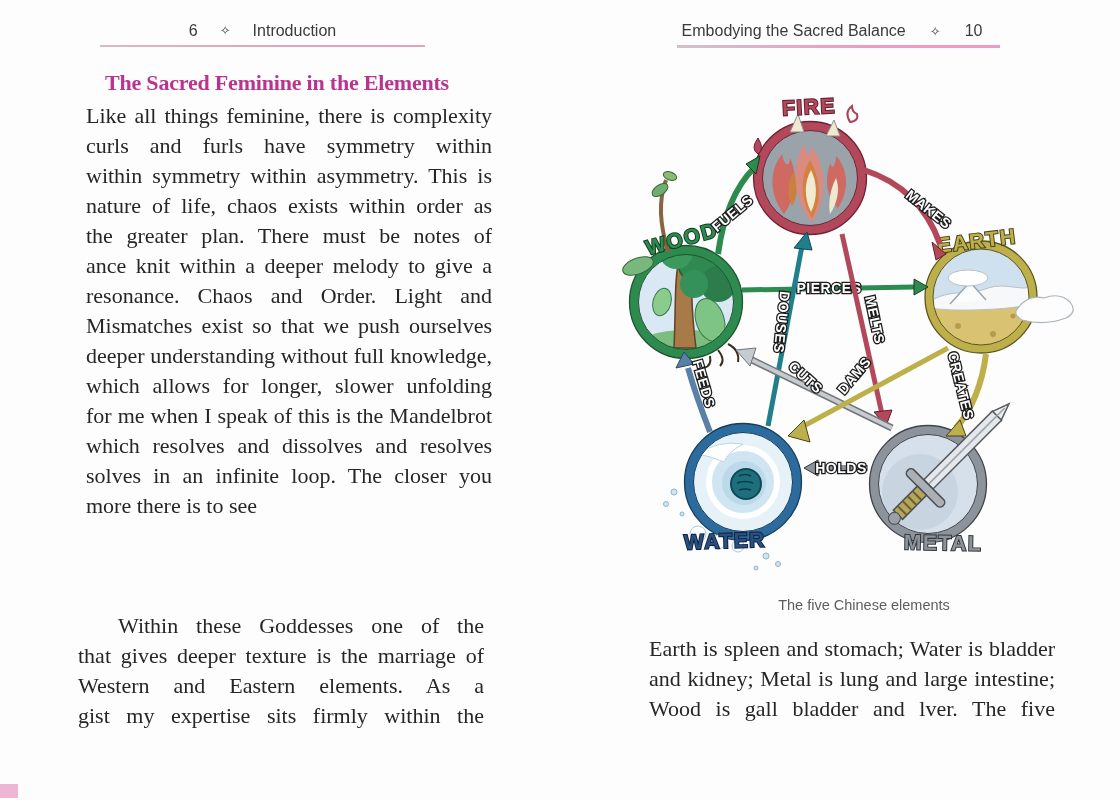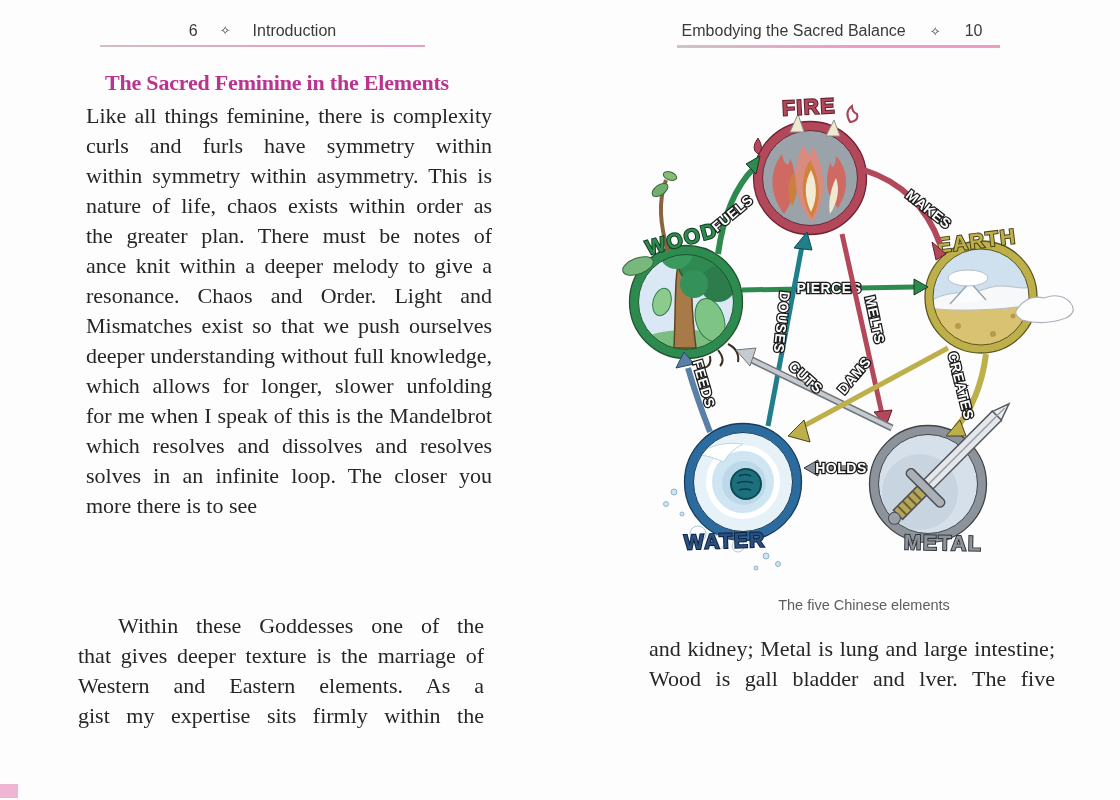--- a/index.html
+++ b/index.html
@@ -273,18 +273,19 @@
     <g>
       <path d="M350 292 L202 372" fill="none" style="stroke:var(--earth)" stroke-width="5"></path>
       <polygon points="206,364 190,380 212,386" style="fill:var(--earth)" stroke="#4a431a"></polygon>
       <text class="lbl" x="257" y="324" transform="rotate(-50 257 320)">DAMS</text>
     </g>
   </svg>
 
   <div class="caption">The five Chinese elements</div>
 
   <div class="body-col para-right">
+      <div class="line">Earth is spleen and stomach; Water is bladder</div>
       <div class="line">and kidney; Metal is lung and large intestine;</div>
       <div class="line">Wood is gall bladder and lver. The five elements</div>
     </div>
 
   <div class="corner-tab"></div>
 </div>
 
 </body></html>

